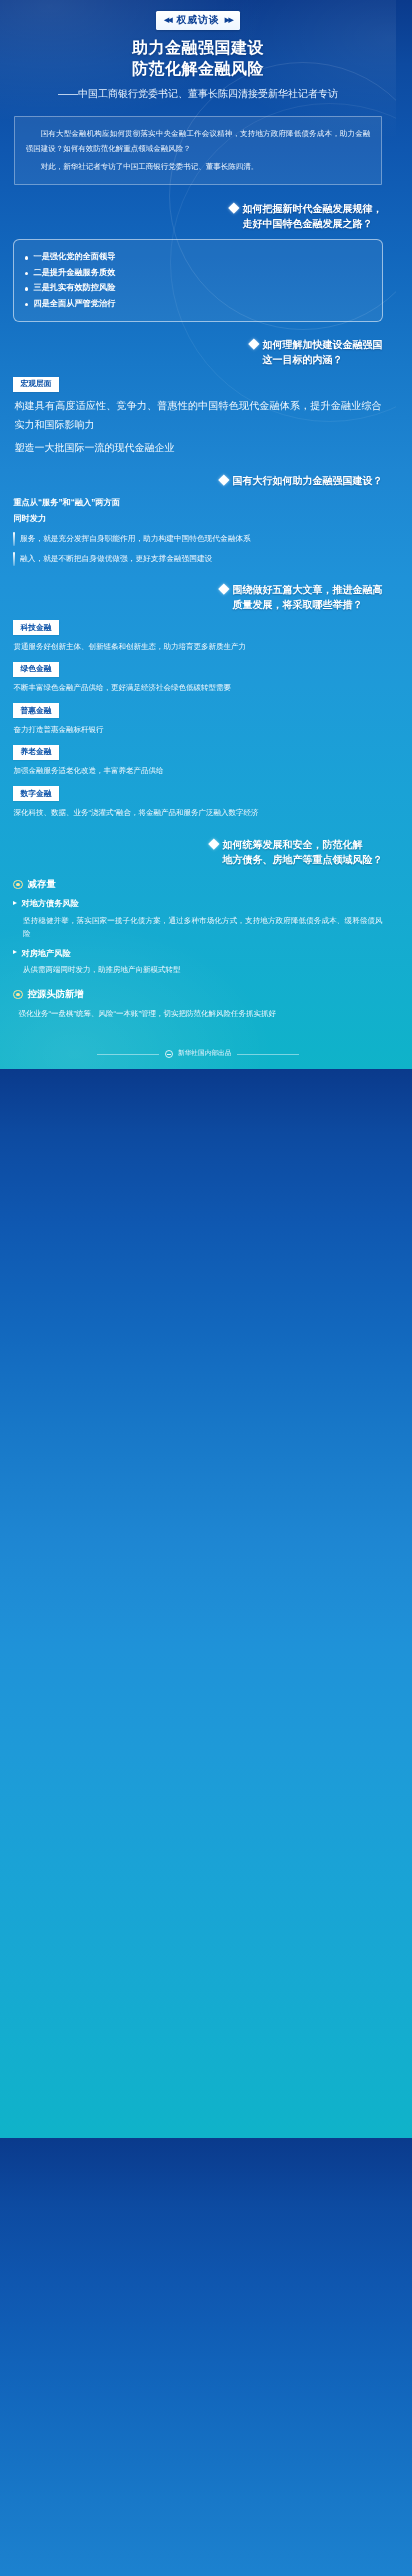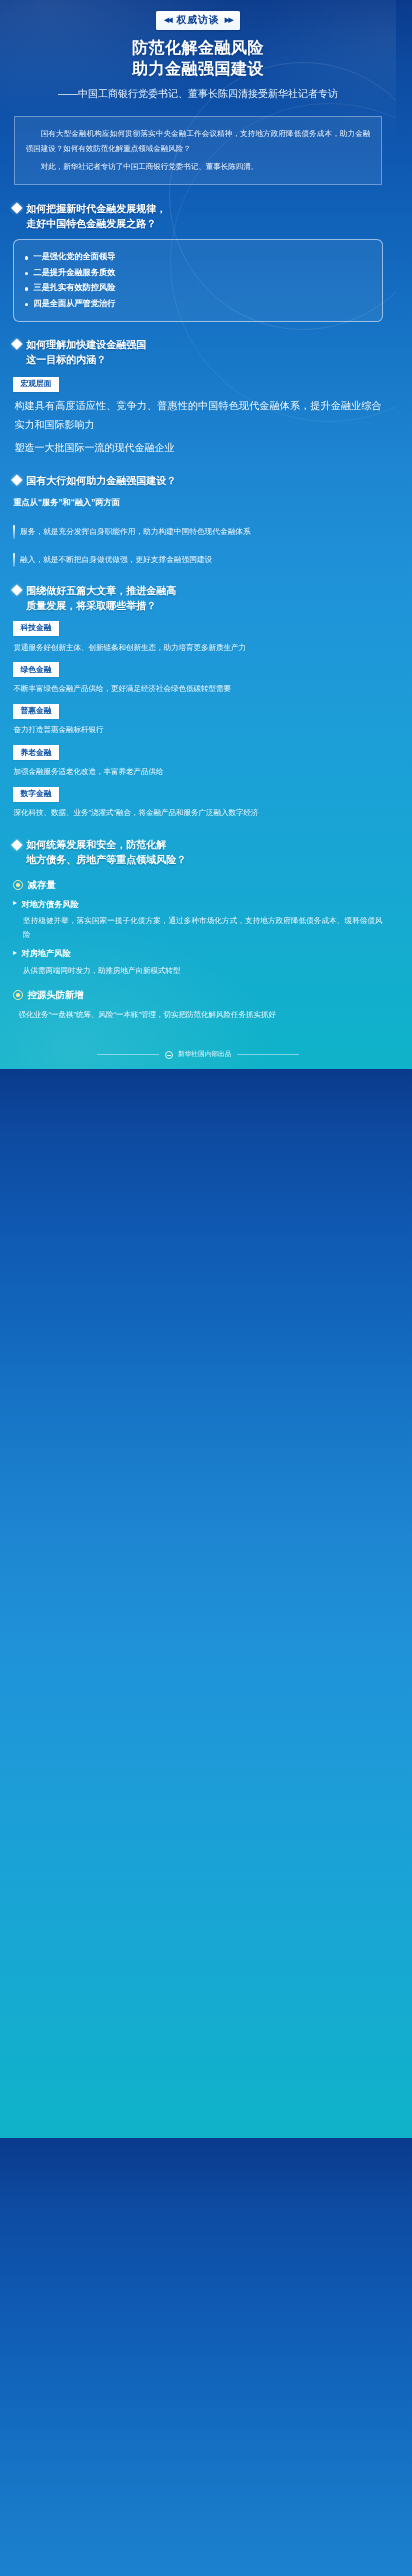--- a/index.html
+++ b/index.html
@@ -70,21 +70,21 @@
     border-radius: 1px;
   }
   .intro p {
     font-size: 7.5px; line-height: 2.0; text-align: justify; color: #f2f8ff;
     text-indent: 2em;
   }
   .intro p + p { margin-top: 3.1px; }
 
   
   .qblock { position: relative; margin: 15.5px 13.4px 0; }
-  .qrow { display: flex; align-items: flex-start; gap: 5.2px; }
+  .qrow { display: flex; align-items: flex-start; gap: 5.2px; justify-content: flex-end; }
   .q-diamond {
     flex: 0 0 auto; margin-top: 3.1px;
     width: 7.7px; height: 7.7px;
     background: #ffffff;
     transform: rotate(45deg);
     box-shadow: 0 0 3.1px rgba(255,255,255,0.55);
   }
   .q-text {
     font-size: 10px; font-weight: bold; line-height: 1.5; color: #ffffff;
     text-shadow: 0 0.5px 1.5px rgba(0,25,70,0.3);
@@ -120,21 +120,21 @@
     margin: 5.2px 13.4px 0; padding: 0 1px;
     font-size: 10px; line-height: 1.85; color: #f4faff; text-align: justify;
   }
 
   
   .plain-body {
     margin: 7.2px 13.4px 0;
     font-size: 8.2px; line-height: 1.85; color: #ffffff; font-weight: bold;
   }
   .kv-list { margin: 6.2px 13.4px 0; }
-  .kv-item { display: flex; gap: 5.2px; margin-top: 14px; }
+  .kv-item { display: flex; gap: 5.2px; margin-top: 6px; }
   .kv-bar {
     flex: 0 0 auto; width: 1.5px; border-radius: 1px;
     background: linear-gradient(180deg,#ffffff,rgba(255,255,255,0.25));
   }
   .kv-text { font-size: 7.7px; line-height: 1.85; color: #f3f9ff; text-align: justify; }
 
   
   .five { margin: 8.2px 13.4px 0; }
   .five-item { margin-top: 8.2px; }
   .five-body {
@@ -201,22 +201,22 @@
 
   <div class="header">
     <div class="ribbon">
       <div class="ribbon-box">
         <span class="tri-l">◀◀</span>
         <span>权威访谈</span>
         <span class="tri-r">▶▶</span>
       </div>
     </div>
     <div class="main-title">
+      <div>助力金融强国建设</div>
       <div>防范化解金融风险</div>
-      <div>助力金融强国建设</div>
     </div>
     <div class="sub-title">——中国工商银行党委书记、董事长陈四清接受新华社记者专访</div>
   </div>
 
   <div class="intro">
     <p>国有大型金融机构应如何贯彻落实中央金融工作会议精神，支持地方政府降低债务成本，助力金融强国建设？如何有效防范化解重点领域金融风险？</p>
     <p>对此，新华社记者专访了中国工商银行党委书记、董事长陈四清。</p>
   </div>
 
   <div class="qblock">
@@ -267,20 +267,21 @@
   <div class="qblock">
     <div class="qrow">
       <div class="q-diamond"></div>
       <div class="q-text">
         <div>国有大行如何助力金融强国建设？</div>
       </div>
     </div>
   </div>
   <div class="plain-body">
     <div>重点从“服务”和“融入”两方面</div>
+    <div>同时发力</div>
   </div>
   <div class="kv-list">
     <div class="kv-item">
       <div class="kv-bar"></div>
       <div class="kv-text">服务，就是充分发挥自身职能作用，助力构建中国特色现代金融体系</div>
     </div>
     <div class="kv-item">
       <div class="kv-bar"></div>
       <div class="kv-text">融入，就是不断把自身做优做强，更好支撑金融强国建设</div>
     </div>

